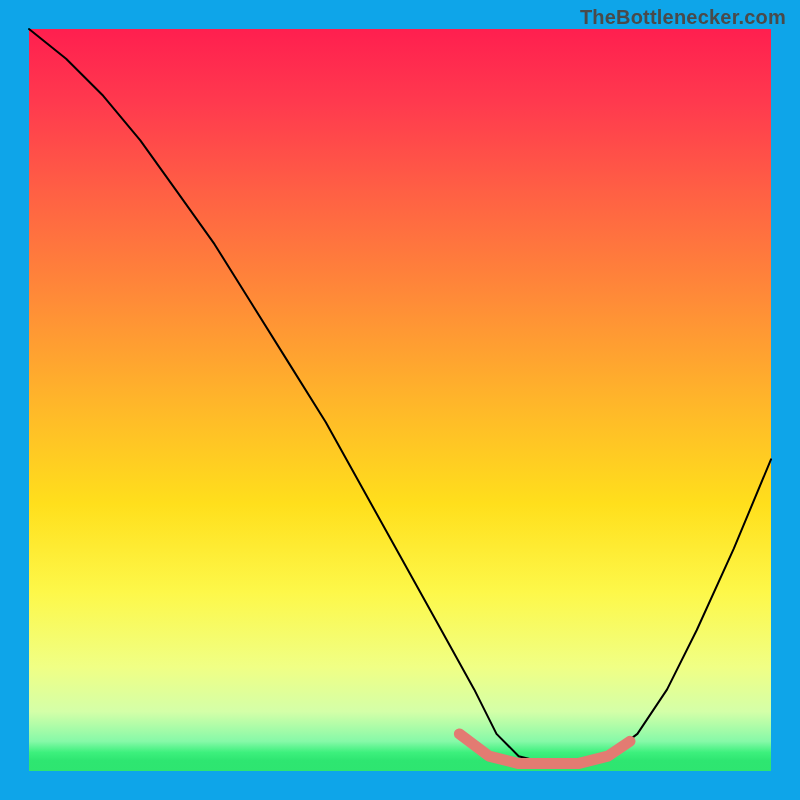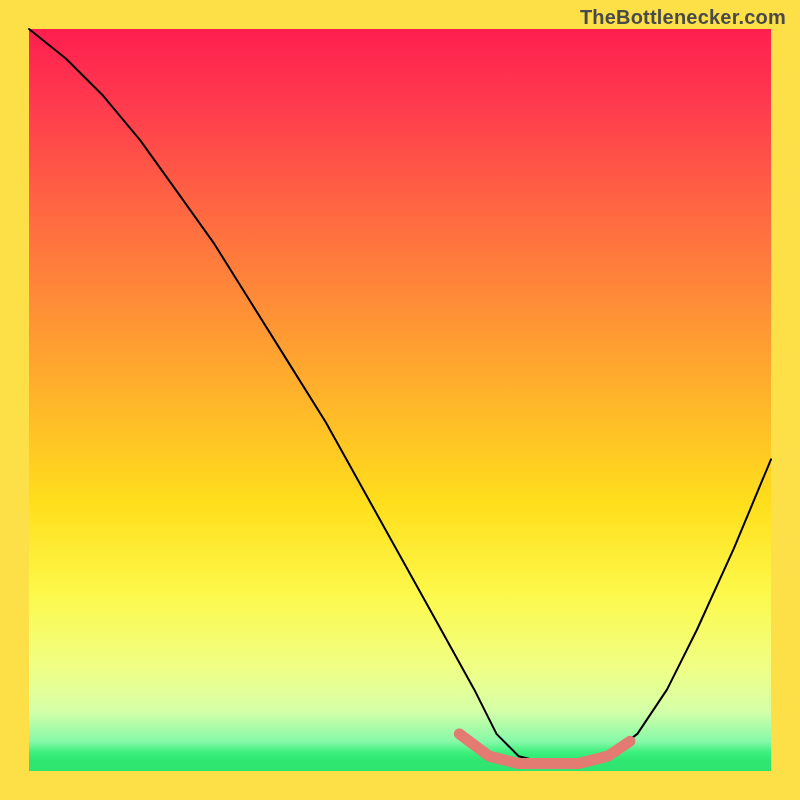--- a/index.html
+++ b/index.html
@@ -8,21 +8,21 @@
     width: 800px;
     height: 800px;
     background: #000;
     overflow: hidden;
     font-family: Arial, Helvetica, sans-serif;
   }
   .frame {
     position: relative;
     width: 800px;
     height: 800px;
-    background: #fde047;
+    background: #0ea5e9;
   }
   .attribution {
     position: absolute;
     top: 6px;
     right: 14px;
     color: #4a4a4a;
     font-size: 20px;
     font-weight: 600;
     letter-spacing: 0.2px;
     z-index: 10;

